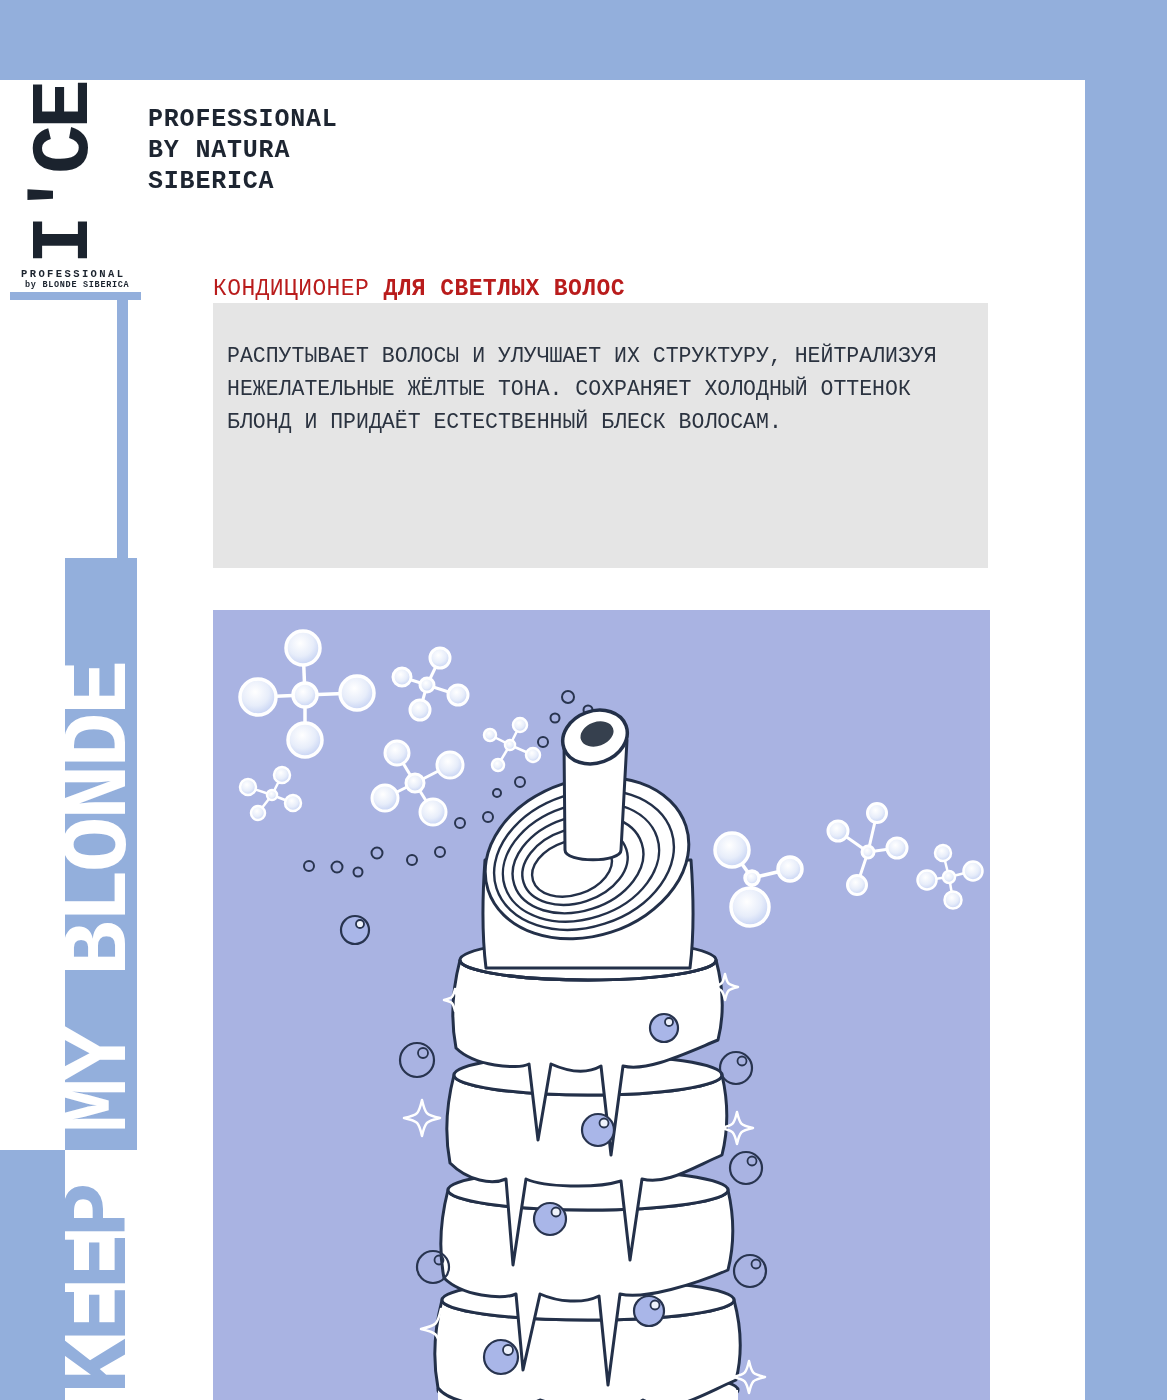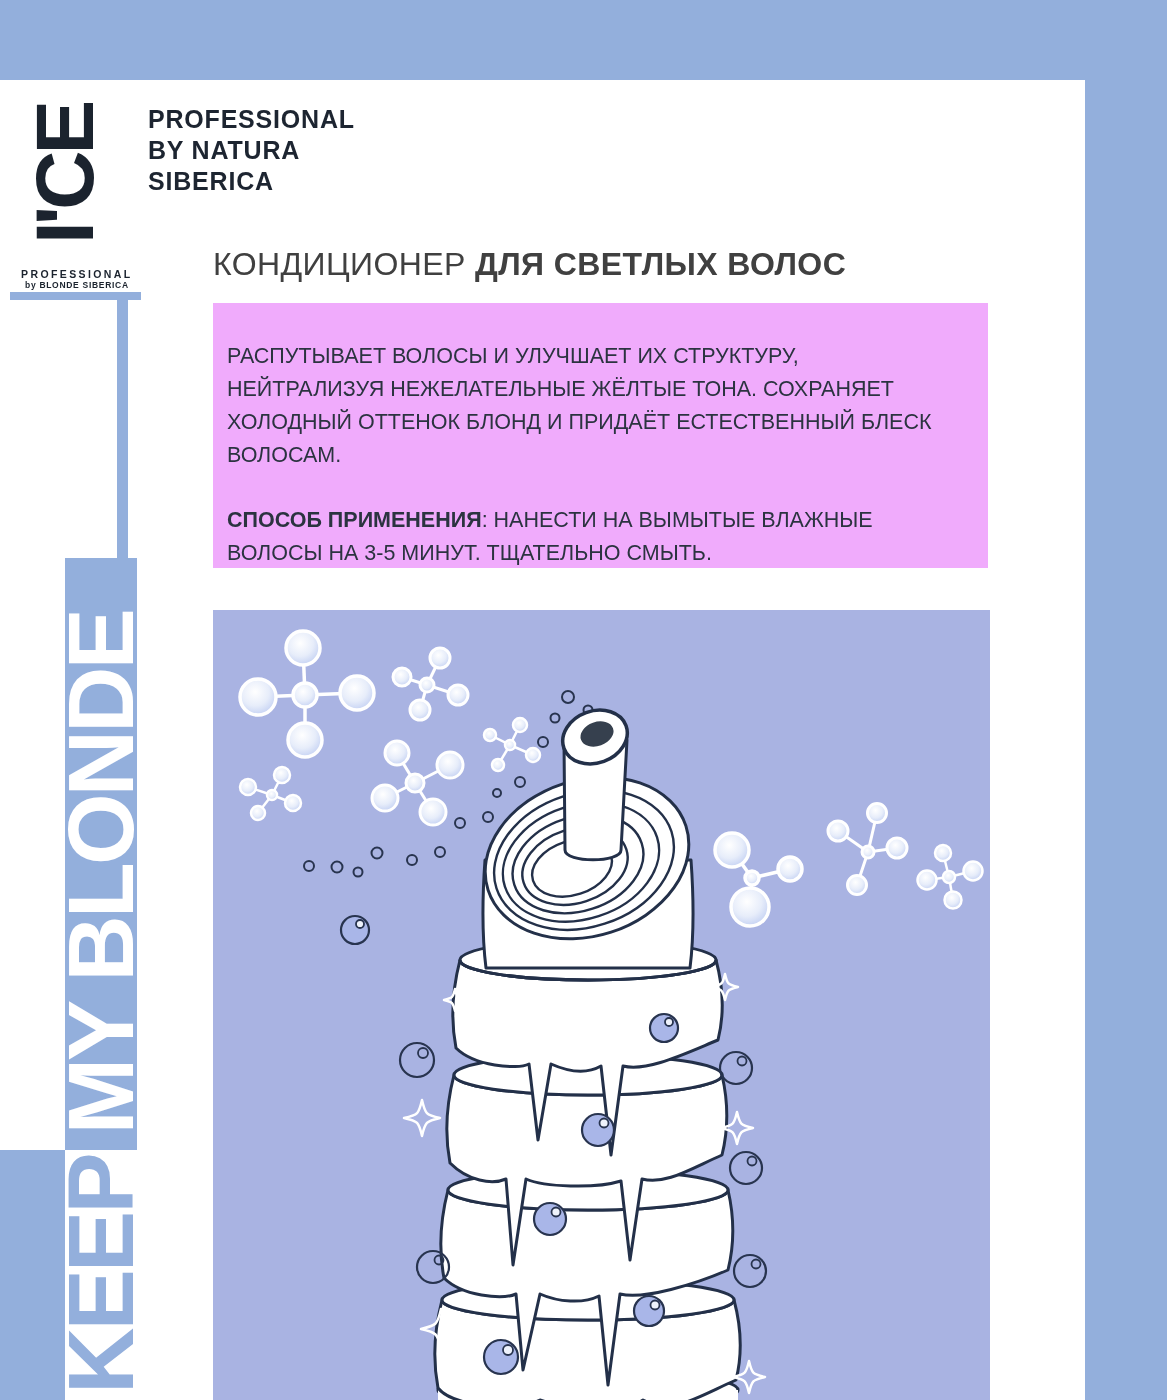--- a/index.html
+++ b/index.html
@@ -1,20 +1,20 @@
 <!DOCTYPE html>
 <html><head>
 <meta charset="utf-8">
 <style>
   html,body{margin:0;padding:0;}
   body{
     width:1167px;height:1400px;position:relative;background:#ffffff;
     font-family:"Liberation Sans",sans-serif;overflow:hidden;
   }
-  .abs{position:absolute;}
+  .abs{position:absolute;font-family:Liberation Mono, monospace;}
 
   
   .top-band{left:0;top:0;width:1167px;height:80px;background:#93afdc;}
   .right-band{left:1085px;top:0;width:82px;height:1400px;background:#93afdc;}
 
   
   .logo-mark{left:12px;top:80px;width:106px;height:188px;color:#1b232e;}
   .logo-mark span{
     position:absolute;left:50%;top:50%;
     transform:translate(-50%,-50%) rotate(-90deg);
@@ -24,27 +24,27 @@
     letter-spacing:2.4px;color:#1b232e;}
   .logo-by{left:25px;top:280px;width:120px;font-size:8.5px;font-weight:600;
     letter-spacing:0.7px;color:#1b232e;}
   .logo-rule{left:10px;top:292px;width:131px;height:8px;background:#93afdc;}
   .logo-vline{left:117px;top:296px;width:11px;height:266px;background:#93afdc;}
 
   .header-block{left:148px;top:104px;color:#1d2531;font-size:25px;font-weight:700;
     line-height:31px;letter-spacing:0.8px;}
 
   
-  .title{left:213px;top:246px;width:780px;font-size:32px;color:#404040;
+  .title{left:213px;top:276px;width:780px;font-size:23px;color:#b91c1c;
     letter-spacing:0.4px;white-space:nowrap;}
   .title .t-reg{font-weight:400;}
   .title .t-bold{font-weight:700;}
 
   
-  .desc-panel{left:213px;top:303px;width:775px;height:265px;background:#f0abfc;
+  .desc-panel{left:213px;top:303px;width:775px;height:265px;background:#e5e5e5;
     box-sizing:border-box;padding:37px 28px 0 14px;color:#2b3340;}
   .desc-panel p{margin:0;font-size:21.5px;line-height:33px;font-weight:400;}
   .desc-panel .p-usage{margin-top:32px;}
   .desc-panel b{font-weight:700;}
 
   
   .stripe-text{
     writing-mode:vertical-rl;transform:rotate(180deg);
     position:absolute;left:0;width:72px;height:836px;
     font-size:92px;font-weight:700;line-height:72px;letter-spacing:-3px;
@@ -78,21 +78,20 @@
   <div>BY NATURA</div>
   <div>SIBERICA</div>
 </div>
 
 <div class="abs title">
   <span class="t-reg">КОНДИЦИОНЕР </span><span class="t-bold">ДЛЯ СВЕТЛЫХ ВОЛОС</span>
 </div>
 
 <div class="abs desc-panel">
   <p>РАСПУТЫВАЕТ ВОЛОСЫ И УЛУЧШАЕТ ИХ СТРУКТУРУ, НЕЙТРАЛИЗУЯ НЕЖЕЛАТЕЛЬНЫЕ ЖЁЛТЫЕ ТОНА. СОХРАНЯЕТ ХОЛОДНЫЙ ОТТЕНОК БЛОНД И ПРИДАЁТ ЕСТЕСТВЕННЫЙ БЛЕСК ВОЛОСАМ.</p>
-  <p class="p-usage"><b>СПОСОБ ПРИМЕНЕНИЯ</b><span>: НАНЕСТИ НА ВЫМЫТЫЕ ВЛАЖНЫЕ ВОЛОСЫ НА 3-5 МИНУТ. ТЩАТЕЛЬНО СМЫТЬ.</span></p>
 </div>
 
 <div class="abs stripe-clip-top">
   <div class="stripe-text">KEEP MY BLONDE</div>
 </div>
 <div class="abs stripe-clip-bottom">
   <div class="stripe-text">KEEP MY BLONDE</div>
 </div>
 <div class="abs left-bottom-bar"></div>
 

